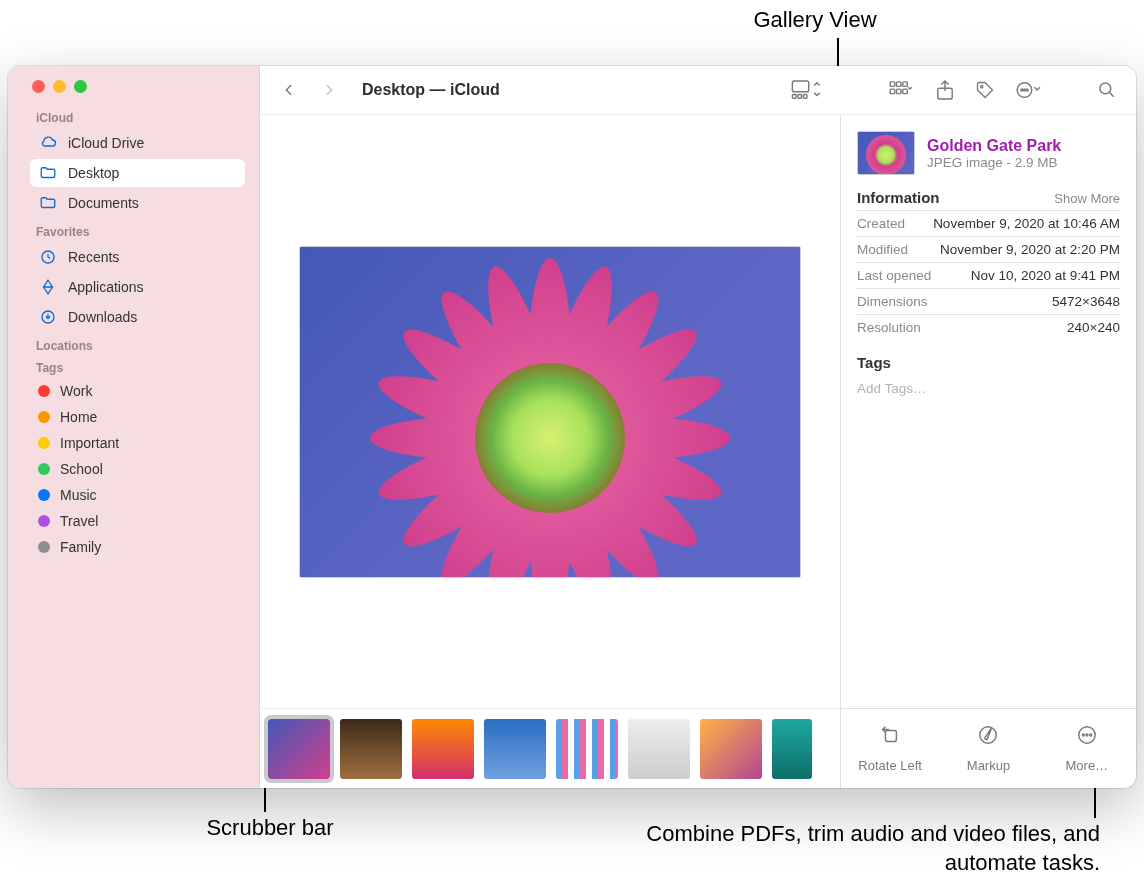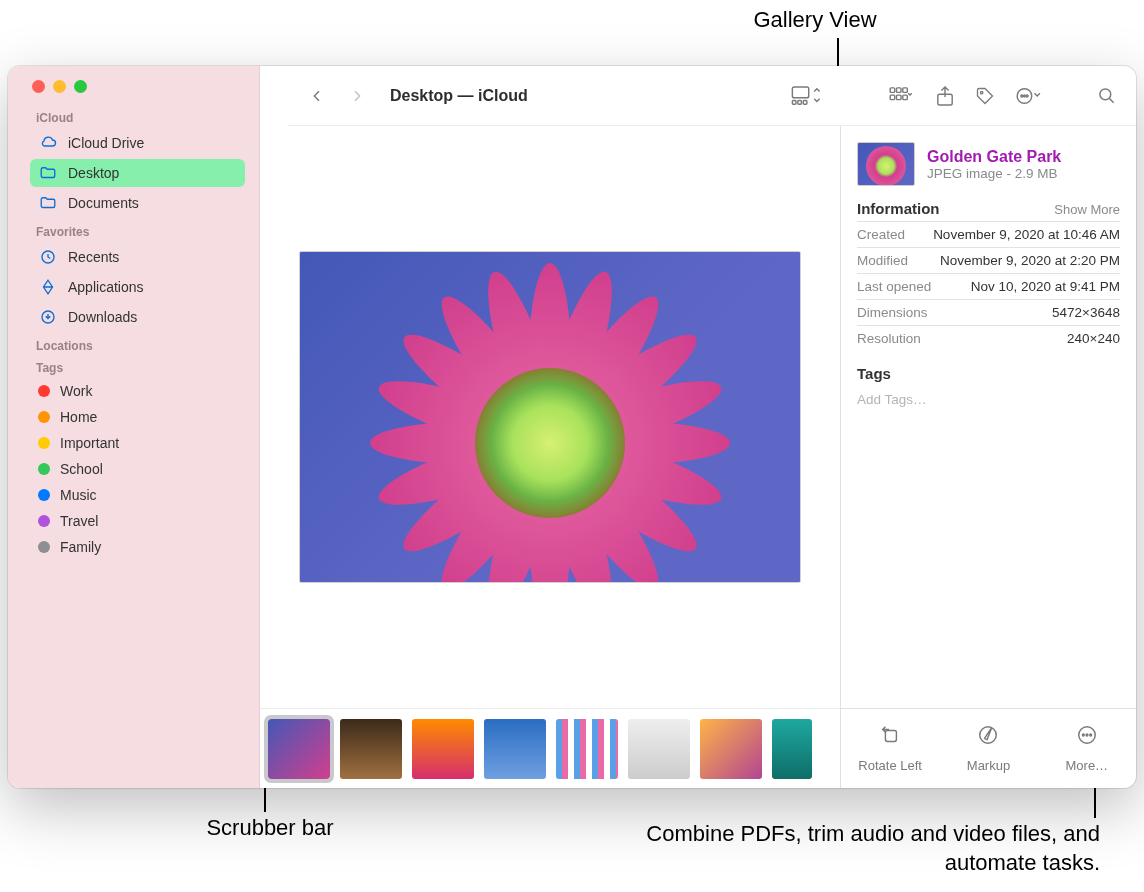--- a/index.html
+++ b/index.html
@@ -58,38 +58,37 @@
   .sb-item {
     display: flex;
     align-items: center;
     gap: 10px;
     padding: 4px 8px;
     border-radius: 6px;
     margin: 2px 0;
     color: #333;
     cursor: default;
   }
-  .sb-item.active { background: #86efac; }
+  .sb-item.active { background: #ffffff; }
   .sb-icon { width: 20px; height: 20px; display:flex; align-items:center; justify-content:center; color:#0a6fd8; }
   .tag-dot { width: 12px; height: 12px; border-radius: 50%; }
   
   .main {
     flex: 1;
     display: flex;
     flex-direction: column;
   }
   .toolbar {
-    height: 60px;
+    height: 49px;
     display: flex;
     align-items: center;
     padding: 0 16px;
     gap: 14px;
     border-bottom: 1px solid rgba(0,0,0,.08);
     color: #6f6f73;
-    margin-left: 28px;
   }
   .tb-btn { width: 26px; height: 26px; display:flex; align-items:center; justify-content:center; color:#7a7a7e; }
   .tb-title { font-size: 16px; font-weight: 700; color: #2d2d2f; margin-left: 6px; }
   .tb-spacer { flex: 1; }
   .content {
     flex: 1;
     display: flex;
     min-height: 0;
   }
   .preview-pane {

